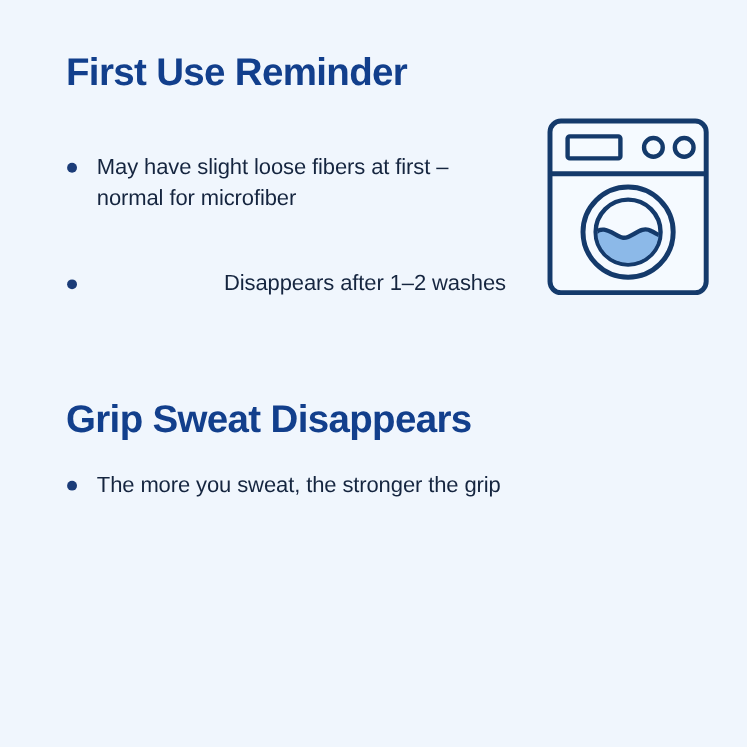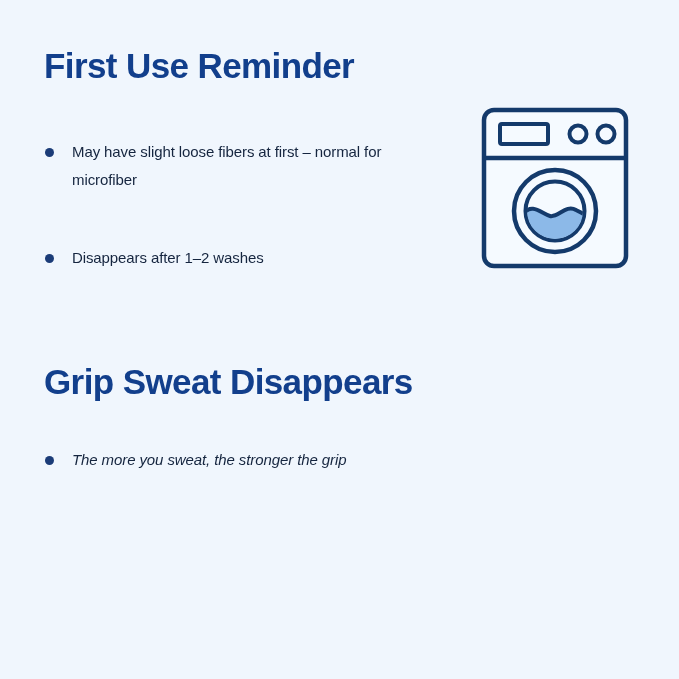--- a/index.html
+++ b/index.html
@@ -17,21 +17,21 @@
     position: relative;
     width: 679px;
     height: 679px;
     background: #f0f6fd;
     box-sizing: border-box;
   }
 
   
   .section {
     position: absolute;
-    left: 0;
+    left: 16px;
     width: 595px;
   }
   #section-0 { top: 46px; height: 290px; }
   #section-1 { top: 362px; height: 280px; }
 
   .section-body {
     position: absolute;
     left: 44px;
     top: 0;
     width: 400px;
@@ -51,38 +51,38 @@
   .bullets {
     list-style: none;
     margin: 0;
     padding: 0;
   }
   .bullet {
     position: relative;
     padding-left: 28px;
     color: #15253f;
     font-family: "Liberation Sans", sans-serif;
-    font-size: 15px;
+    font-size: 20px;
     line-height: 28px;
     letter-spacing: -0.1px;
   }
   .bullet .dot {
     position: absolute;
     left: 1px;
     top: 10px;
     width: 9px;
     height: 9px;
     border-radius: 50%;
     background: #1b3c78;
   }
 
   
   #section-0 .bullets { margin-top: 52px; }
-  #section-0 .bullet + .bullet { margin-top: 50px; }
-  #section-1 .bullets { margin-top: 44px; font-style: italic; }
+  #section-0 .bullet + .bullet { margin-top: 50px; text-align: right; }
+  #section-1 .bullets { margin-top: 25px; }
   #section-1 .bullet + .bullet { margin-top: 40px; }
 
   
   .art {
     position: absolute;
   }
   #washer-art { left: 470px; top: 52px; width: 170px; height: 180px; }
 </style>
 </head>
 <body>

